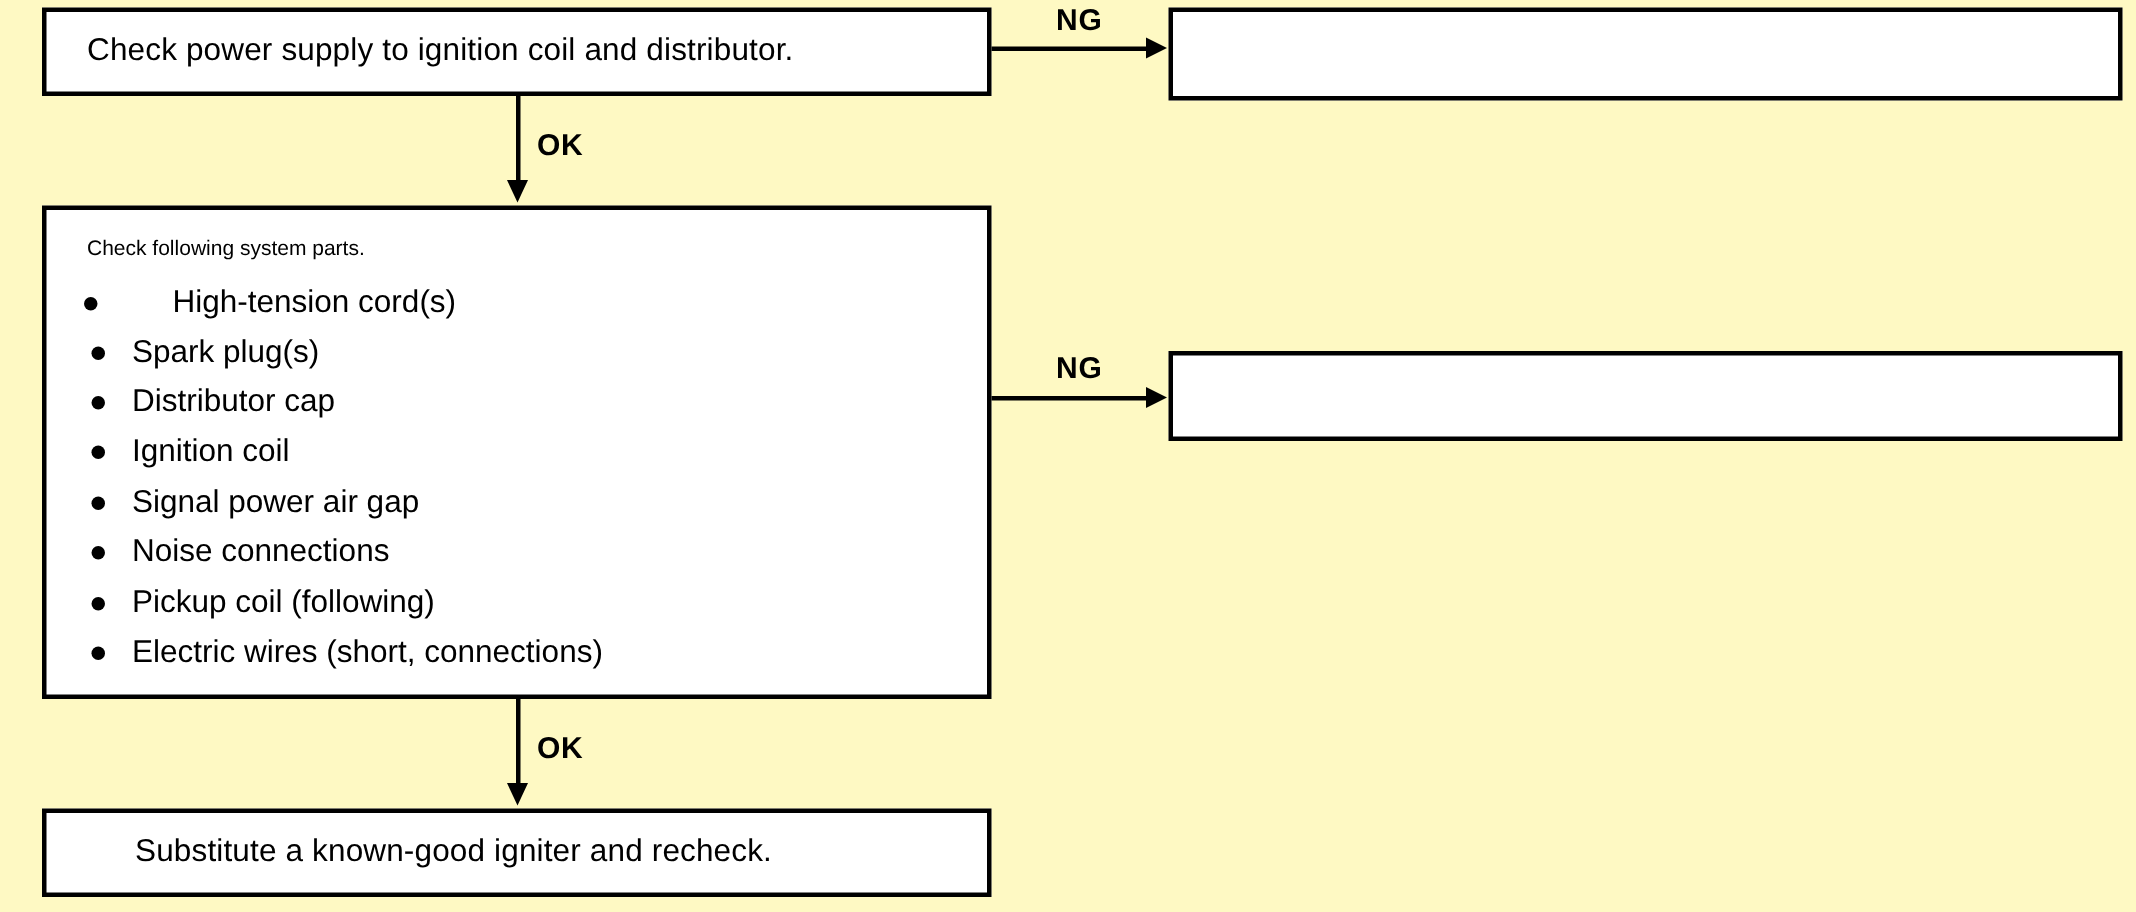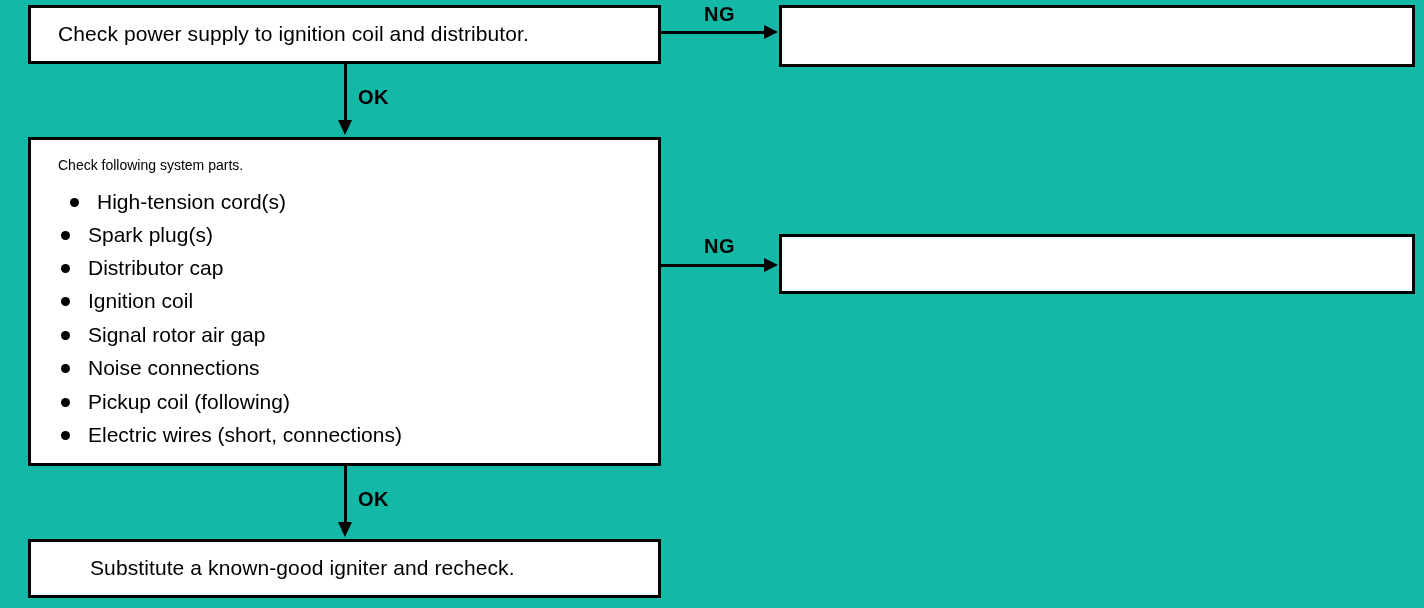--- a/index.html
+++ b/index.html
@@ -5,21 +5,21 @@
 <style>
   html, body {
     margin: 0;
     padding: 0;
     background: #ffffff;
   }
   #canvas {
     position: relative;
     width: 1424px;
     height: 608px;
-    background: #14b8a6;
+    background: #fef9c3;
     font-family: "Liberation Sans", "DejaVu Sans", sans-serif;
     color: #000000;
     overflow: hidden;
   }
   .box {
     position: absolute;
     box-sizing: border-box;
     border: 3px solid #000000;
     background: #ffffff;
   }
@@ -105,21 +105,21 @@
   <div class="box" style="left:779px; top:5px; width:636px; height:62px;"></div>
 
   <div class="edge-line-v" style="left:344px; top:64px; width:3px; height:57px;"></div>
   <div class="arrow-down" style="left:338px; top:120px;"></div>
   <div class="edge-label" style="left:358px; top:86px;">OK</div>
 
   <div class="box" style="left:28px; top:137px; width:633px; height:329px;"></div>
 
   <div class="box-heading" style="left:58px; top:157px;">Check following system parts.</div>
 
-  <div class="bullet-row" style="left:70px; top:190px;">
+  <div class="bullet-row" style="left:56px; top:190px;gap:32px;">
     <span class="bullet-dot"></span>
     <span class="bullet-label">High-tension cord(s)</span>
   </div>
 
   <div class="bullet-row" style="left:61px; top:223px;">
     <span class="bullet-dot"></span>
     <span class="bullet-label">Spark plug(s)</span>
   </div>
 
   <div class="bullet-row" style="left:61px; top:256px;">
@@ -127,21 +127,21 @@
     <span class="bullet-label">Distributor cap</span>
   </div>
 
   <div class="bullet-row" style="left:61px; top:289px;">
     <span class="bullet-dot"></span>
     <span class="bullet-label">Ignition coil</span>
   </div>
 
   <div class="bullet-row" style="left:61px; top:323px;">
     <span class="bullet-dot"></span>
-    <span class="bullet-label">Signal rotor air gap</span>
+    <span class="bullet-label">Signal power air gap</span>
   </div>
 
   <div class="bullet-row" style="left:61px; top:356px;">
     <span class="bullet-dot"></span>
     <span class="bullet-label">Noise connections</span>
   </div>
 
   <div class="bullet-row" style="left:61px; top:390px;">
     <span class="bullet-dot"></span>
     <span class="bullet-label">Pickup coil (following)</span>

